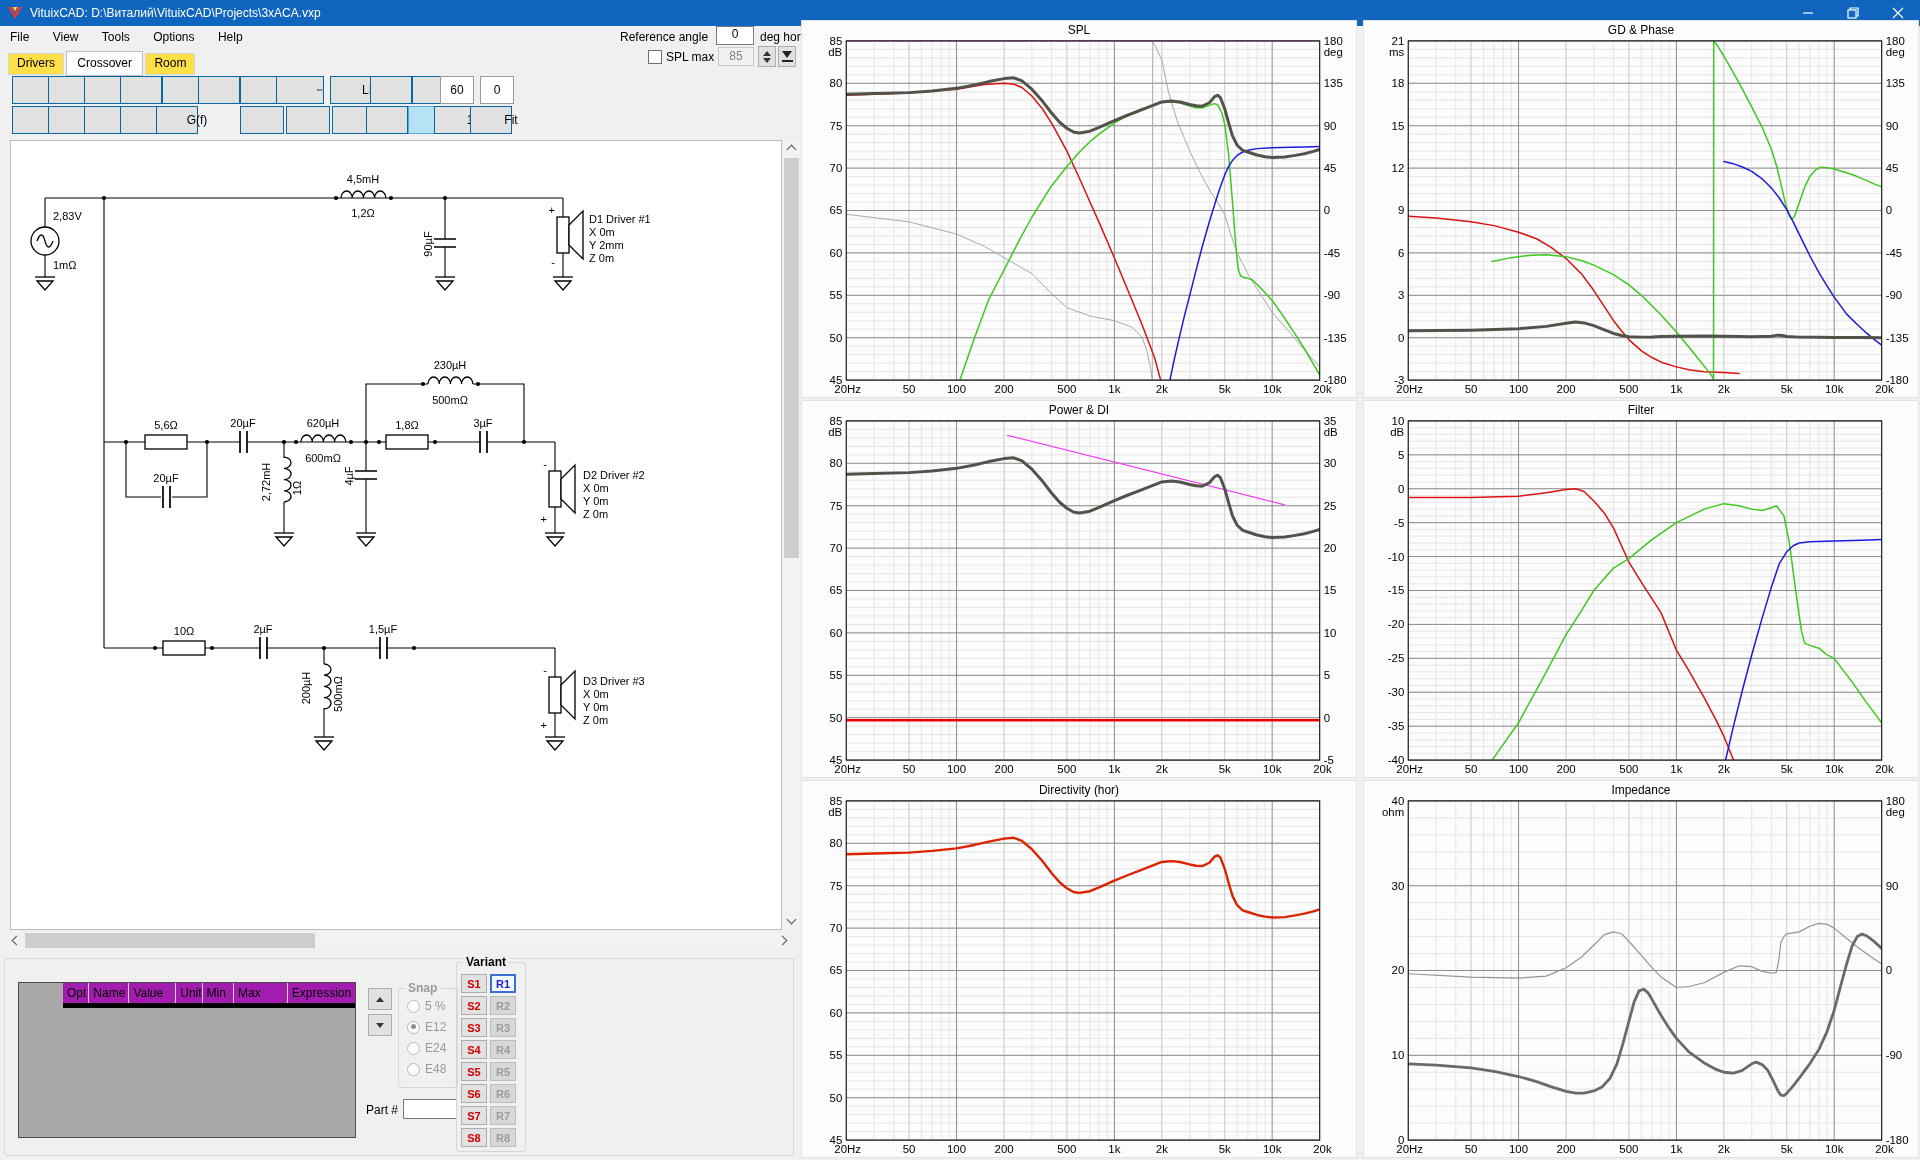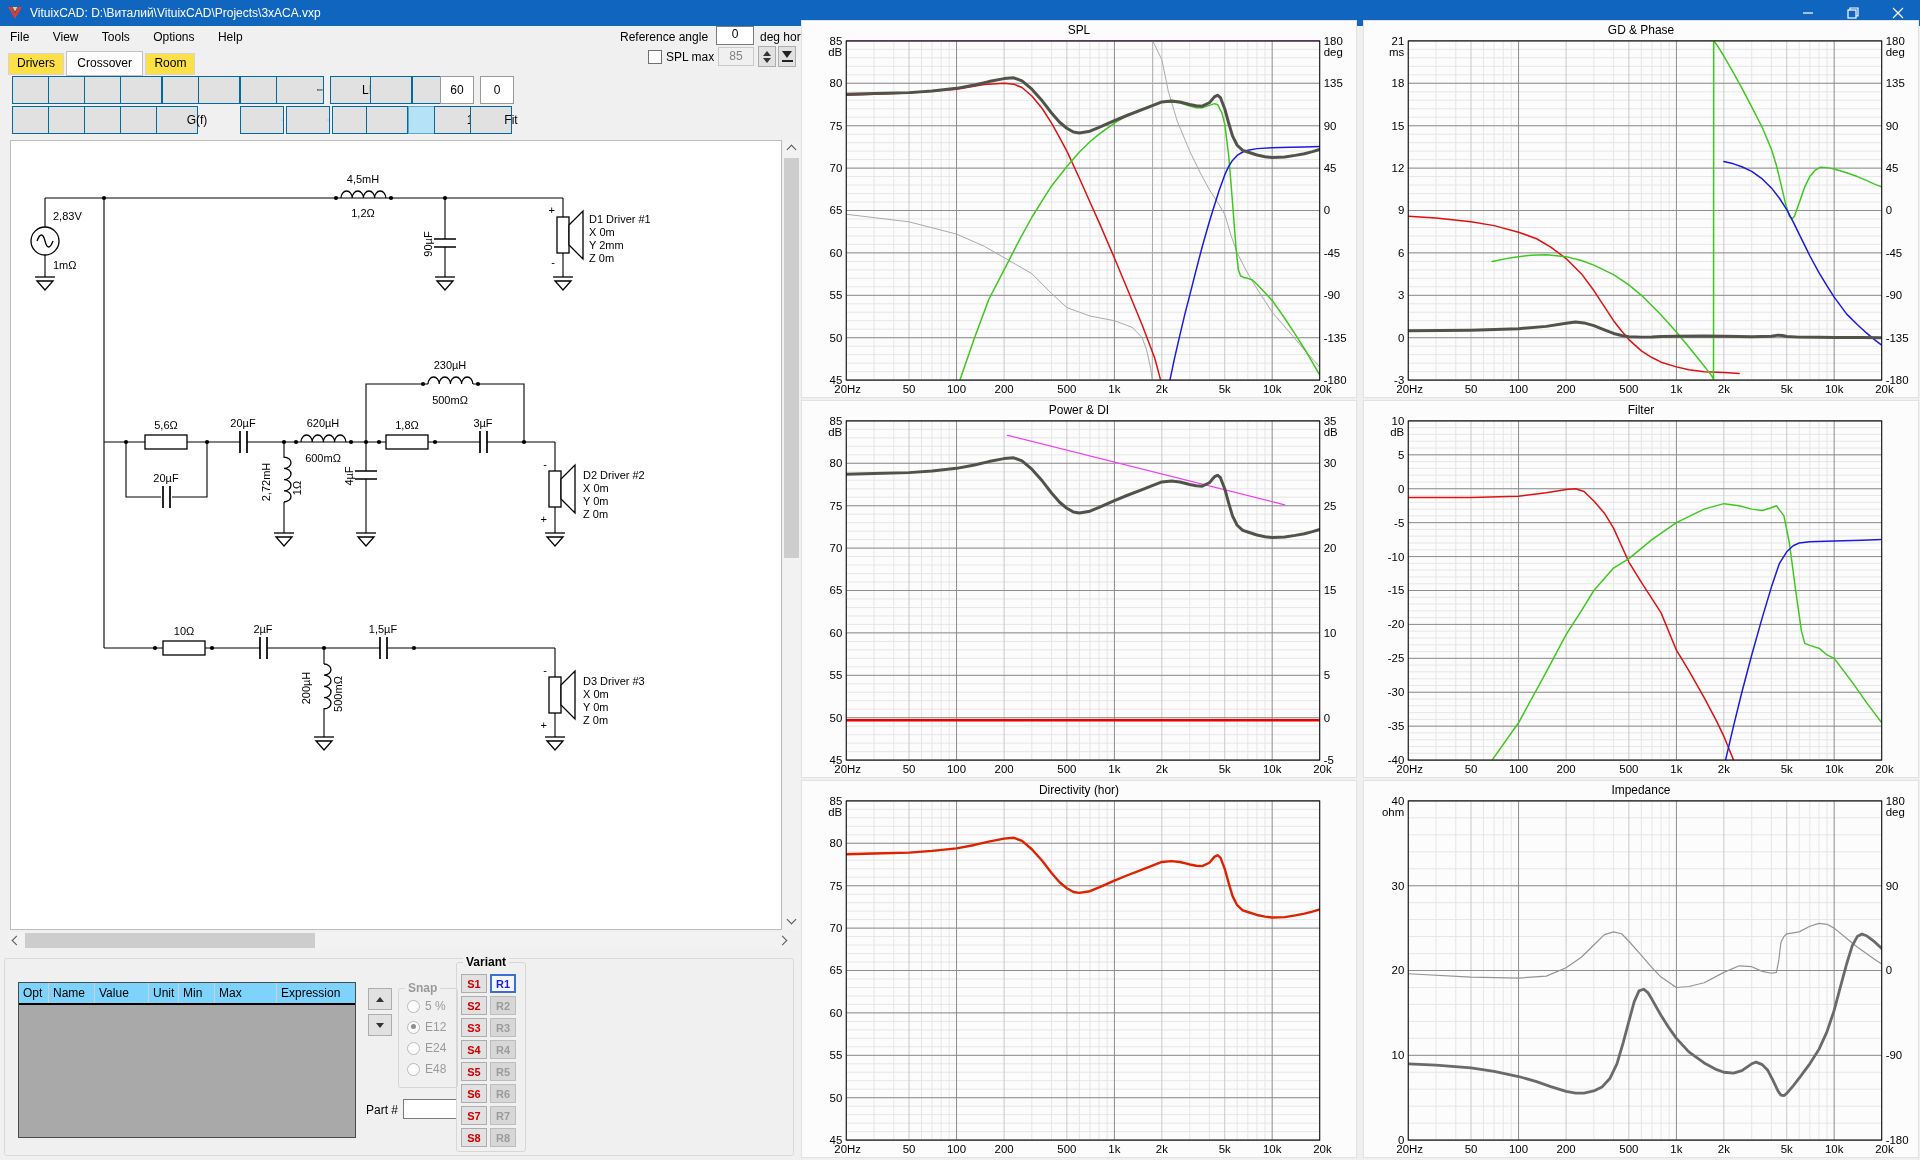--- a/index.html
+++ b/index.html
@@ -51,21 +51,21 @@
   
   .sb{position:absolute;background:#f2f2f2;}
   #vsb{left:783px;top:140px;width:17px;height:790px;}
   #hsb{left:8px;top:932px;width:782px;height:17px;}
   .sb-thumb{position:absolute;background:#cdcdcd;}
   .chev{position:absolute;width:6px;height:6px;border-left:1.6px solid #555;border-bottom:1.6px solid #555;}
   
   #bottom{position:absolute;left:0;top:950px;width:800px;height:210px;}
   #bottom .frame{position:absolute;left:4px;top:8px;width:788px;height:196px;border:1px solid #d9d9d9;border-radius:3px;}
   #opt-table{position:absolute;left:18px;top:32px;width:338px;height:156px;border:1px solid #4a4a4a;background:#a9a9a9;box-sizing:border-box;}
-  #opt-head{display:flex;background:#7dd3fc;height:20px;border-bottom:2px solid #000000;}
+  #opt-head{display:flex;background:#a21caf;height:20px;border-bottom:5px solid #000000;margin-left:44px;}
   #opt-head .hc{box-sizing:border-box;border-right:1px solid #cfcfcf;padding:3px 0 0 4px;overflow:hidden;white-space:nowrap;}
   .arrbtn{position:absolute;left:368px;width:24px;height:22px;background:#e1e1e1;border:1px solid #adadad;box-sizing:border-box;display:flex;align-items:center;justify-content:center;}
   .grpbox{position:absolute;border:1px solid #d6d6d6;border-radius:3px;}
   .grpbox .cap{position:absolute;top:-8px;left:6px;background:#f0f0f0;padding:0 3px;font-weight:bold;}
   #snap-group{left:398px;top:38px;width:58px;height:98px;color:#9a9a9a;}
   .radio-row{position:absolute;left:8px;display:flex;align-items:center;gap:5px;}
   .radio{width:11px;height:11px;border:1px solid #bababa;border-radius:50%;background:#fdfdfd;position:relative;}
   .radio.sel::after{content:"";position:absolute;left:2.5px;top:2.5px;width:5px;height:5px;border-radius:50%;background:#8e8e8e;}
   #part-label{left:366px;top:153px;}
   #part-input{position:absolute;left:403px;top:149px;width:52px;height:18px;border:1px solid #7a7a7a;background:#fff;}

